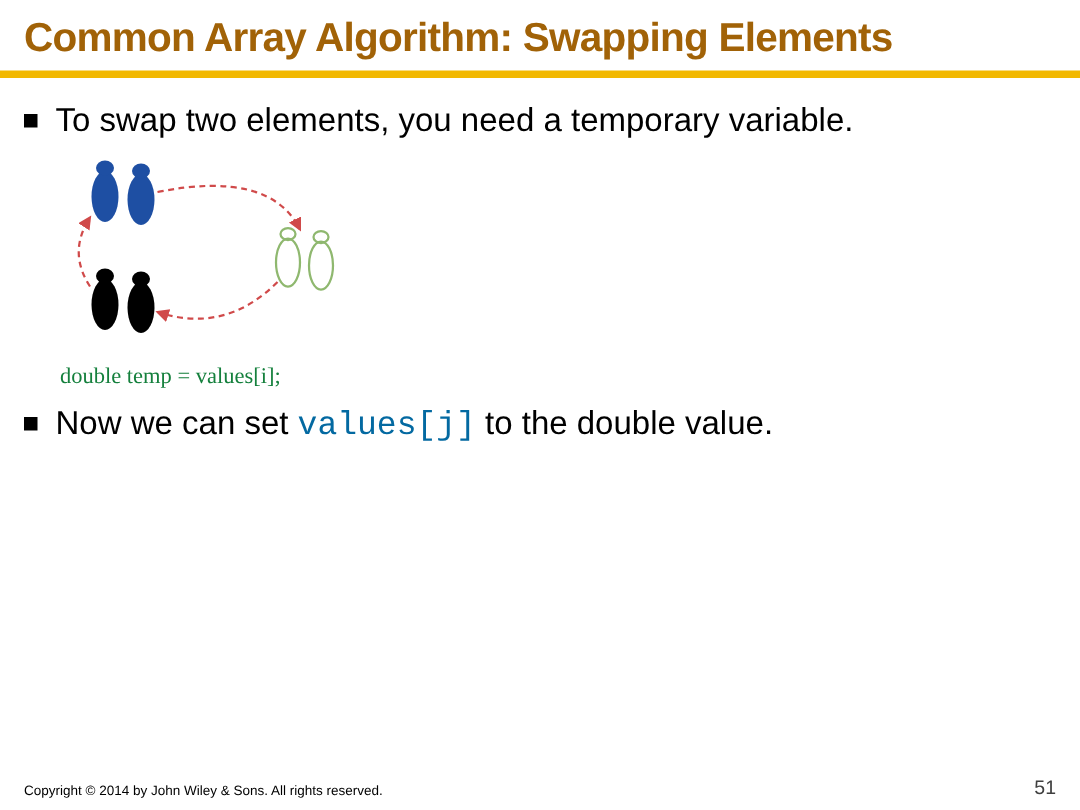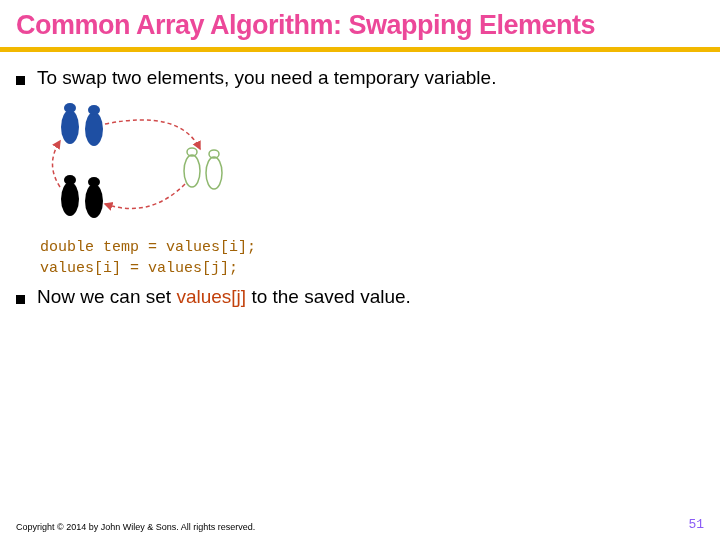--- a/index.html
+++ b/index.html
@@ -8,21 +8,21 @@
     height: 540px;
     background: #ffffff;
     font-family: Verdana, Geneva, sans-serif;
     position: relative;
     overflow: hidden;
   }
   .title {
     font-family: "Trebuchet MS", Arial, sans-serif;
     font-weight: 900;
     font-size: 27px;
-    color: #ec4899;
+    color: #a16207;
     padding: 10px 16px 4px 16px;
     line-height: 1.15;
     letter-spacing: -0.5px;
   }
   .title-underline {
     height: 5px;
     background: #f2b800;
     margin: 2px 0 0 0;
   }
   .content {
@@ -35,38 +35,38 @@
   }
   .bullet-marker {
     width: 9px;
     height: 9px;
     background: #000;
     margin-top: 10px;
     margin-right: 12px;
     flex-shrink: 0;
   }
   .bullet-text {
-    font-size: 19px;
+    font-size: 22px;
     color: #000;
     line-height: 1.3;
   }
   .code-block {
     margin-left: 24px;
     margin-top: 4px;
     margin-bottom: 6px;
   }
   .code-line {
-    font-family: Liberation Mono, monospace;
+    font-family: Liberation Serif, serif;
     font-size: 15px;
-    color: #a16207;
+    color: #15803d;
     line-height: 1.4;
   }
   .mono-inline {
-    font-family: Liberation Sans, sans-serif;
-    color: #c2410c;
+    font-family: Liberation Mono, monospace;
+    color: #0369a1;
   }
   .diagram {
     margin: 8px 0 8px 24px;
     position: relative;
     width: 240px;
     height: 130px;
   }
   .footer {
     position: absolute;
     bottom: 8px;
@@ -75,23 +75,23 @@
     display: flex;
     justify-content: space-between;
     align-items: flex-end;
   }
   .copyright {
     font-family: "Trebuchet MS", Arial, sans-serif;
     font-size: 9px;
     color: #000;
   }
   .page-num {
-    font-family: Liberation Mono, monospace;
+    font-family: Liberation Sans, sans-serif;
     font-size: 13px;
-    color: #8b5cf6;
+    color: #404040;
   }
 </style>
 </head>
 <body>
 
 <div class="title">Common Array Algorithm:  Swapping Elements</div>
 <div class="title-underline"></div>
 
 <div class="content">
 
@@ -131,26 +131,25 @@
       </defs>
       <path d="M 65 25 Q 140 10 160 50" fill="none" stroke="#d04a4a" stroke-width="1.5" stroke-dasharray="4 3" marker-end="url(#ah)"></path>
       <path d="M 145 85 Q 110 120 65 105" fill="none" stroke="#d04a4a" stroke-width="1.5" stroke-dasharray="4 3" marker-end="url(#ah)"></path>
       <path d="M 20 88 Q 5 65 20 42" fill="none" stroke="#d04a4a" stroke-width="1.5" stroke-dasharray="4 3" marker-end="url(#ah)"></path>
     </svg>
   </div>
 
 
   <div class="code-block">
     <div class="code-line">double temp = values[i];</div>
-    <div class="code-line">values[i] = values[j];</div>
   </div>
 
   <div class="bullet">
     <div class="bullet-marker"></div>
-    <div class="bullet-text"><span>Now we can set </span><span class="mono-inline">values[j]</span><span> to the saved value.</span></div>
+    <div class="bullet-text"><span>Now we can set </span><span class="mono-inline">values[j]</span><span> to the double value.</span></div>
   </div>
 
 
 </div>
 
 <div class="footer">
   <div class="copyright">Copyright © 2014 by John Wiley &amp; Sons. All rights reserved.</div>
   <div class="page-num">51</div>
 </div>
 

